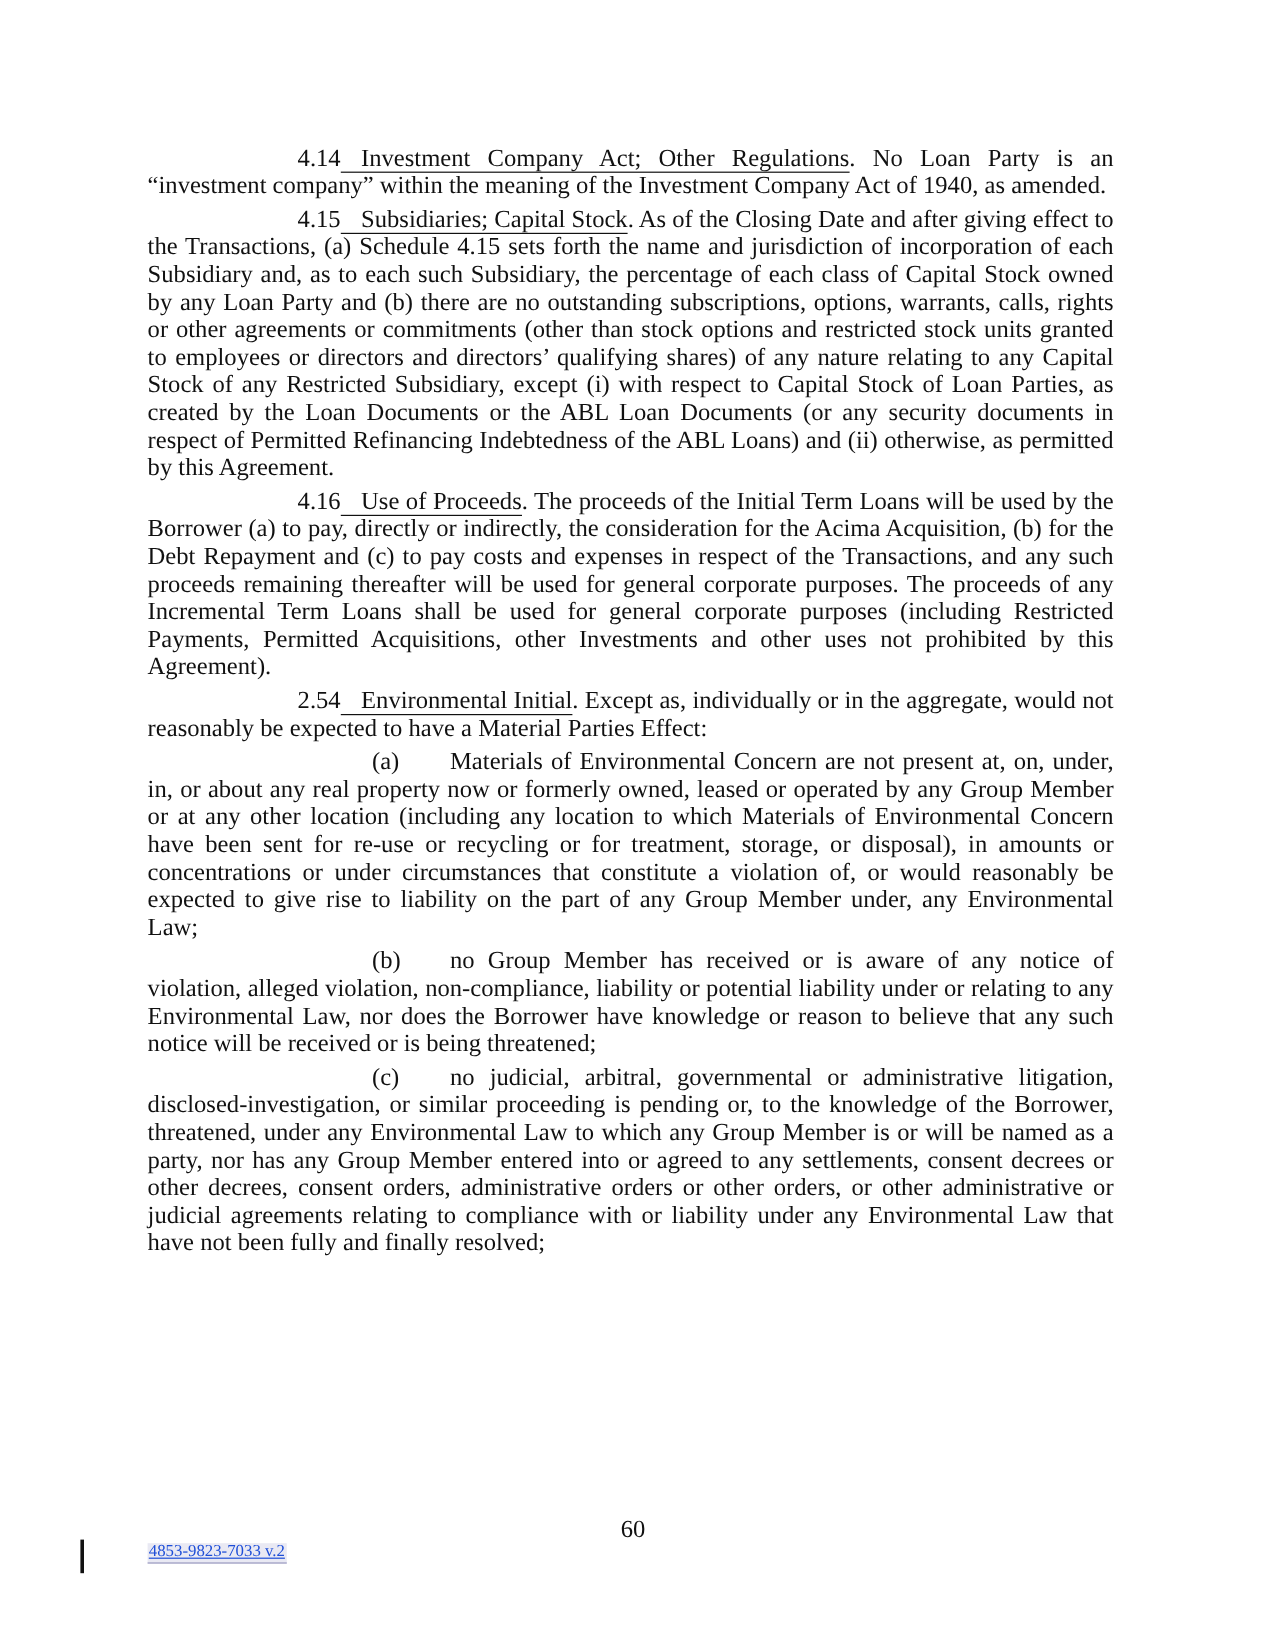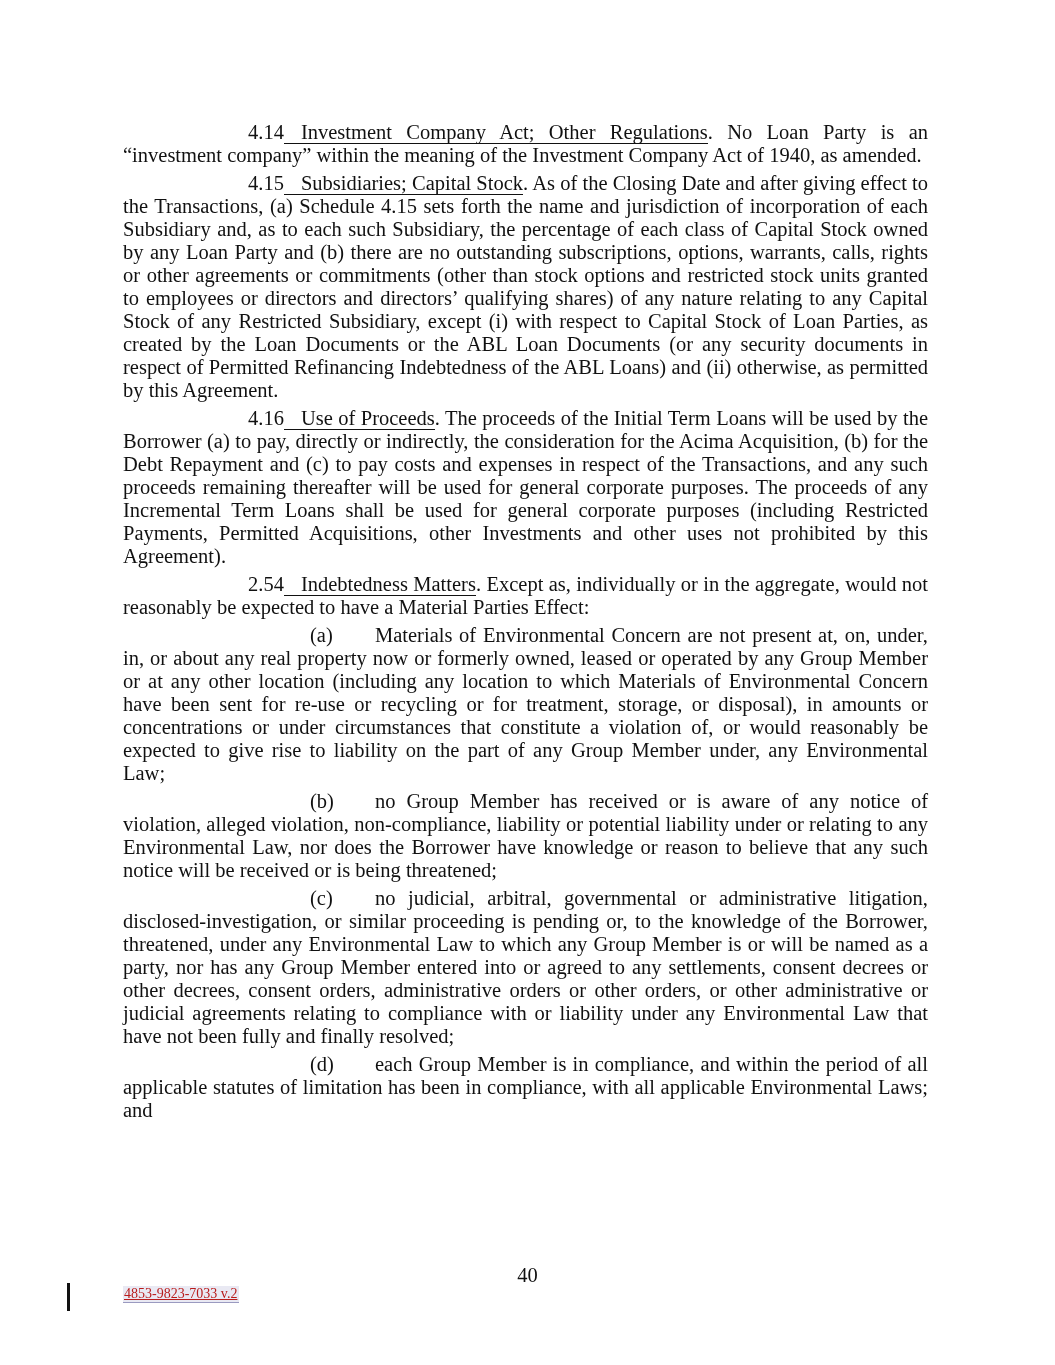--- a/index.html
+++ b/index.html
@@ -61,52 +61,51 @@
     background: #111111;
   }
   .doc-id {
     position: absolute;
     left: 123px;
     top: 1285px;
     font-size: 14px;
     line-height: 17px;
   }
   .doc-id-text {
-    color: #b91c1c;
+    color: #1d4ed8;
     background: #e9e9f3;
     text-decoration: underline;
     border-bottom: 1px solid #9a9ac0;
     padding: 0 2px 1px 1px;
   }
 </style>
 </head>
 <body>
 
 <div class="page">
 
   <div class="content">
 
 
     <p class="para sec"><span class="sec-num">4.14</span><span class="sec-title">Investment Company Act; Other Regulations</span><span class="sec-body">.  No Loan Party is an “investment company” within the meaning of the Investment Company Act of 1940, as amended.</span></p>
 
     <p class="para sec"><span class="sec-num">4.15</span><span class="sec-title">Subsidiaries; Capital Stock</span><span class="sec-body">.  As of the Closing Date and after giving effect to the Transactions, (a) Schedule 4.15 sets forth the name and jurisdiction of incorporation of each Subsidiary and, as to each such Subsidiary, the percentage of each class of Capital Stock owned by any Loan Party and (b) there are no outstanding subscriptions, options, warrants, calls, rights or other agreements or commitments (other than stock options and restricted stock units granted to employees or directors and directors’ qualifying shares) of any nature relating to any Capital Stock of any Restricted Subsidiary, except (i) with respect to Capital Stock of Loan Parties, as created by the Loan Documents or the ABL Loan Documents (or any security documents in respect of Permitted Refinancing Indebtedness of the ABL Loans) and (ii) otherwise, as permitted by this Agreement.</span></p>
 
     <p class="para sec"><span class="sec-num">4.16</span><span class="sec-title">Use of Proceeds</span><span class="sec-body">.  The proceeds of the Initial Term Loans will be used by the Borrower (a) to pay, directly or indirectly, the consideration for the Acima Acquisition, (b) for the Debt Repayment and (c) to pay costs and expenses in respect of the Transactions, and any such proceeds remaining thereafter will be used for general corporate purposes.  The proceeds of any Incremental Term Loans shall be used for general corporate purposes (including Restricted Payments, Permitted Acquisitions, other Investments and other uses not prohibited by this Agreement).</span></p>
 
-    <p class="para sec"><span class="sec-num">2.54</span><span class="sec-title">Indebtedness Matters</span><span class="sec-body">.  Except as, individually or in the aggregate, would not reasonably be expected to have a Material Parties Effect:</span></p>
+    <p class="para sec"><span class="sec-num">2.54</span><span class="sec-title">Environmental Initial</span><span class="sec-body">.  Except as, individually or in the aggregate, would not reasonably be expected to have a Material Parties Effect:</span></p>
 
     <p class="para sub"><span class="sub-label">(a)</span><span class="sub-text">Materials of Environmental Concern are not present at, on, under, in, or about any real property now or formerly owned, leased or operated by any Group Member or at any other location (including any location to which Materials of Environmental Concern have been sent for re-use or recycling or for treatment, storage, or disposal), in amounts or concentrations or under circumstances that constitute a violation of, or would reasonably be expected to give rise to liability on the part of any Group Member under, any Environmental Law;</span></p>
 
     <p class="para sub"><span class="sub-label">(b)</span><span class="sub-text">no Group Member has received or is aware of any notice of violation, alleged violation, non-compliance, liability or potential liability under or relating to any Environmental Law, nor does the Borrower have knowledge or reason to believe that any such notice will be received or is being threatened;</span></p>
 
     <p class="para sub"><span class="sub-label">(c)</span><span class="sub-text">no judicial, arbitral, governmental or administrative litigation, disclosed-investigation, or similar proceeding is pending or, to the knowledge of the Borrower, threatened, under any Environmental Law to which any Group Member is or will be named as a party, nor has any Group Member entered into or agreed to any settlements, consent decrees or other decrees, consent orders, administrative orders or other orders, or other administrative or judicial agreements relating to compliance with or liability under any Environmental Law that have not been fully and finally resolved;</span></p>
 
-    <p class="para sub"><span class="sub-label">(d)</span><span class="sub-text">each Group Member is in compliance, and within the period of all applicable statutes of limitation has been in compliance, with all applicable Environmental Laws; and</span></p>
 
   </div>
 
-  <div class="page-num">40</div>
+  <div class="page-num">60</div>
 
   <div class="change-bar"></div>
 
   <div class="doc-id"><span class="doc-id-text">4853-9823-7033 v.2</span></div>
 
 </div>
 
 </body></html>

